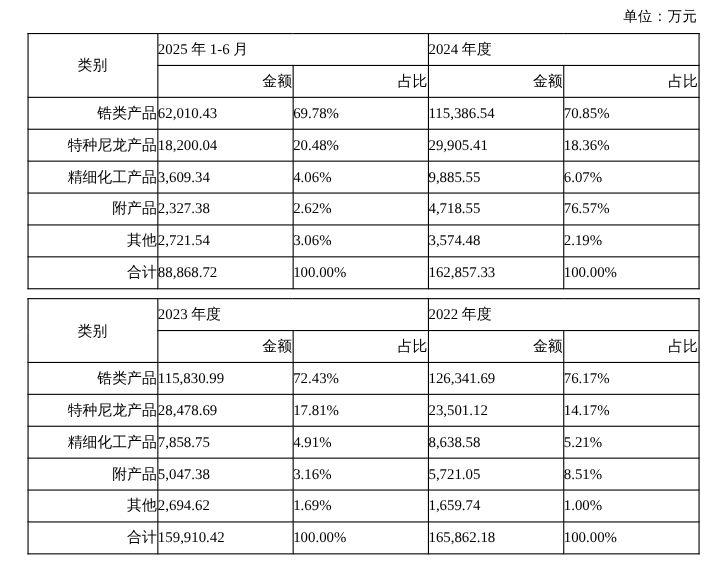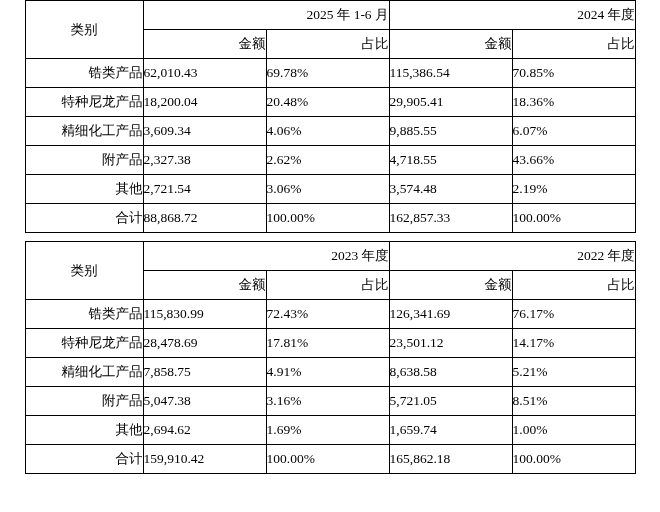--- a/index.html
+++ b/index.html
@@ -42,21 +42,21 @@
     vertical-align: middle;
     background: #ffffff;
   }
   .hdr-cat {
     text-align: center;
     font-weight: bold;
     font-size: 14px;
     margin-left: 48px;
   }
   .hdr-period {
-    text-align: right;
+    text-align: left;
     font-weight: bold;
     font-size: 14px;
   }
   .hdr-sub {
     text-align: right;
     font-weight: bold;
     font-size: 13.5px;
     font-family: Liberation Serif, serif;
   }
   .cat-cell {
@@ -79,20 +79,21 @@
   col.c2 { width: 123px; }
   col.c3 { width: 123px; }
   col.c4 { width: 123px; }
   col.c5 { width: 123px; }
 </style>
 </head>
 <body>
 
 <div class="page">
 
+  <div class="unit-line">单位：万元</div>
 
   <table class="fin">
     <colgroup>
       <col class="c1">
         <col class="c2">
         <col class="c3">
         <col class="c4">
         <col class="c5">
     </colgroup>
     <tbody>
@@ -127,21 +128,21 @@
         <td class="num">3,609.34</td>
         <td class="num">4.06%</td>
         <td class="num">9,885.55</td>
         <td class="num">6.07%</td>
       </tr>
       <tr>
         <td class="cat-cell">附产品</td>
         <td class="num">2,327.38</td>
         <td class="num">2.62%</td>
         <td class="num">4,718.55</td>
-        <td class="num">43.66%</td>
+        <td class="num">76.57%</td>
       </tr>
       <tr>
         <td class="cat-cell">其他</td>
         <td class="num">2,721.54</td>
         <td class="num">3.06%</td>
         <td class="num">3,574.48</td>
         <td class="num">2.19%</td>
       </tr>
 
       <tr class="total-row">

